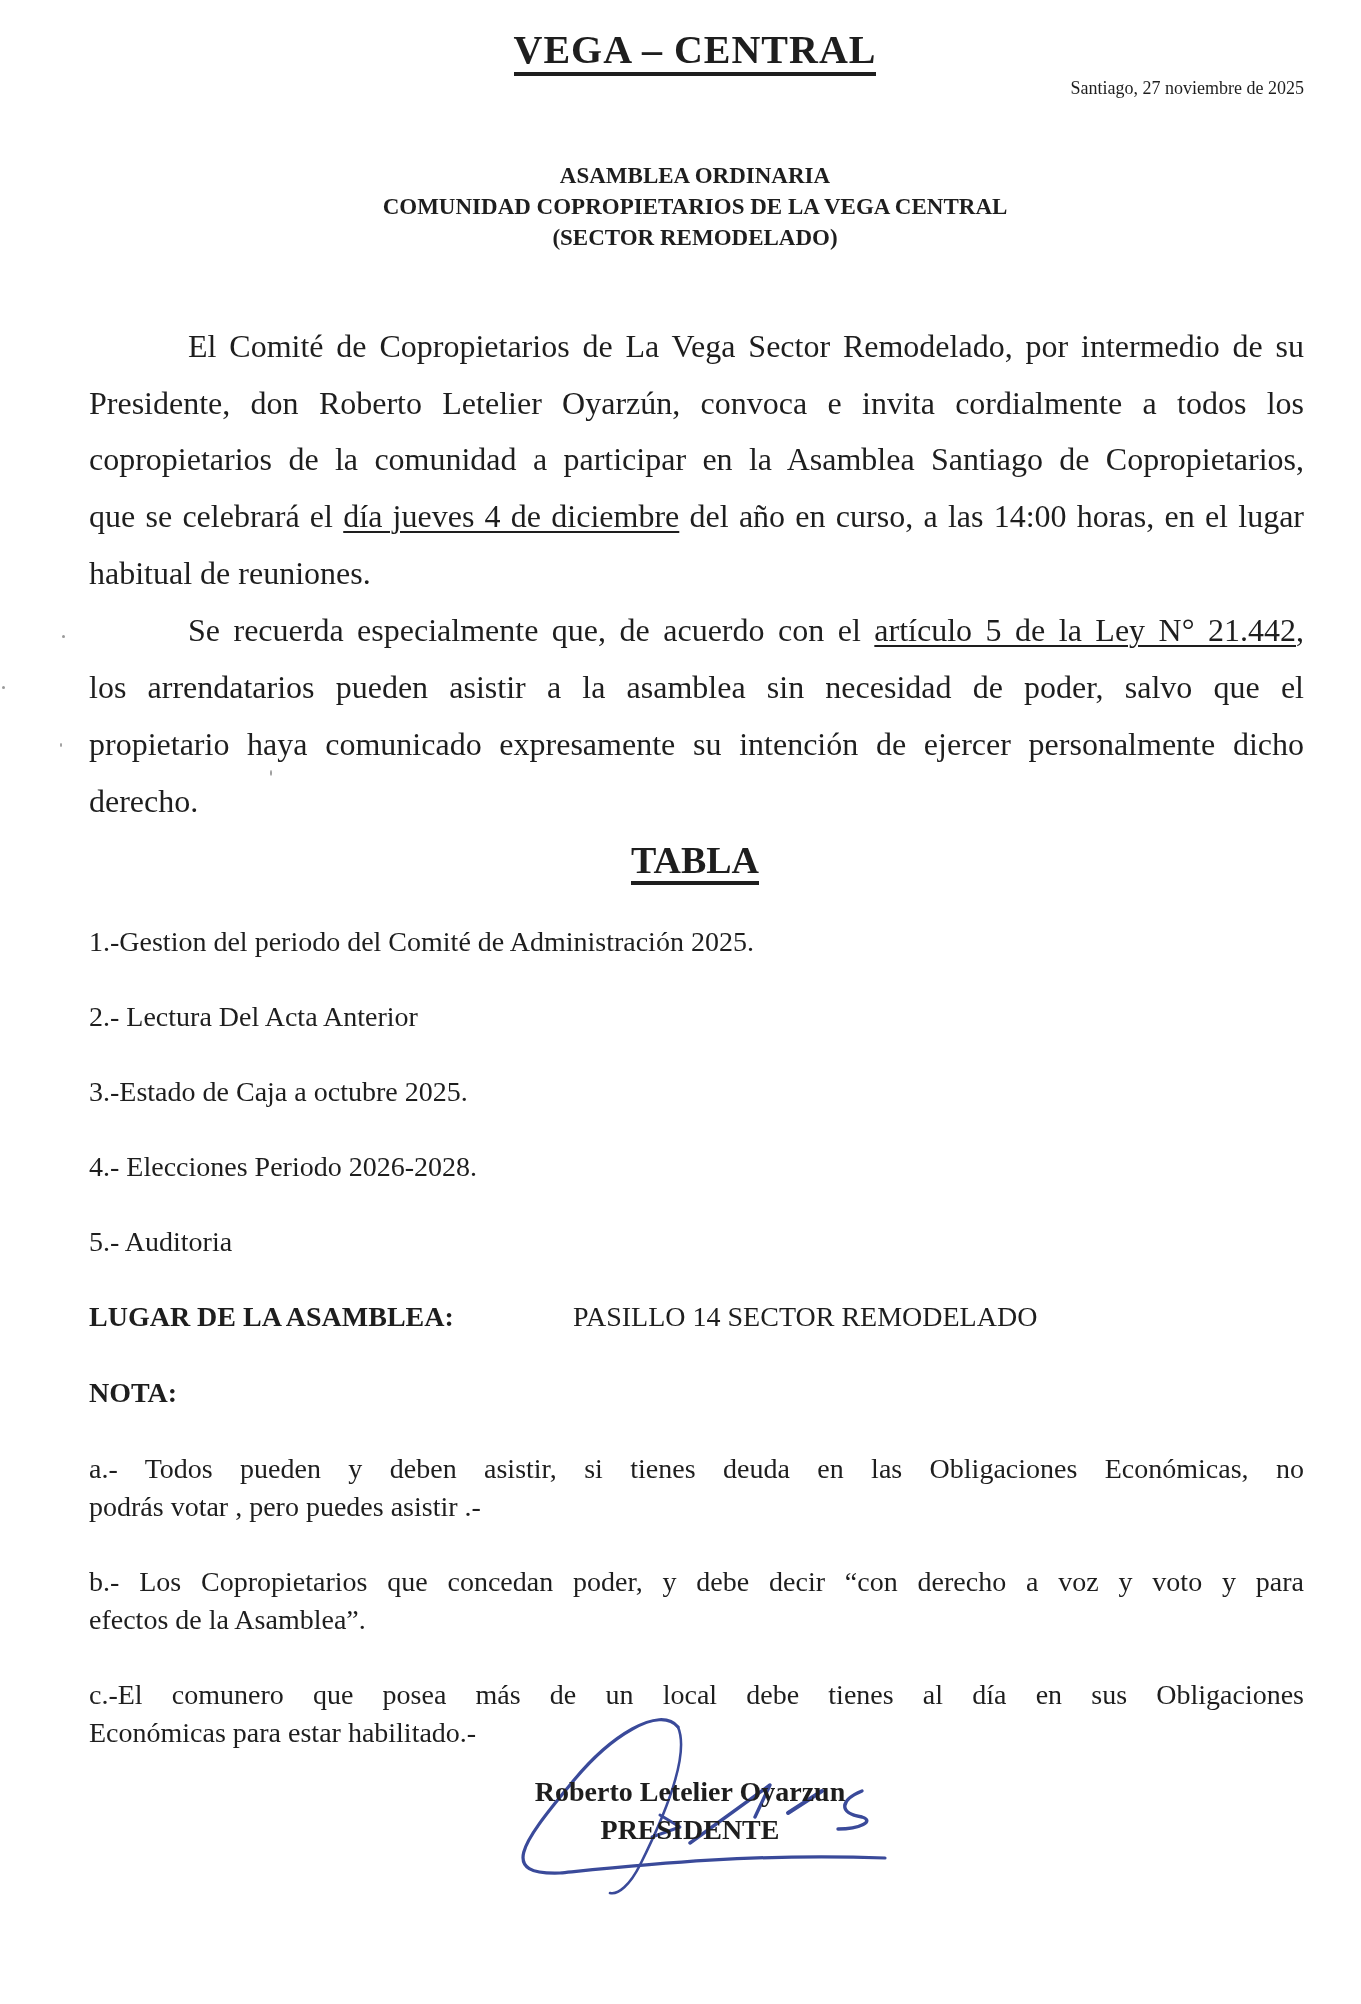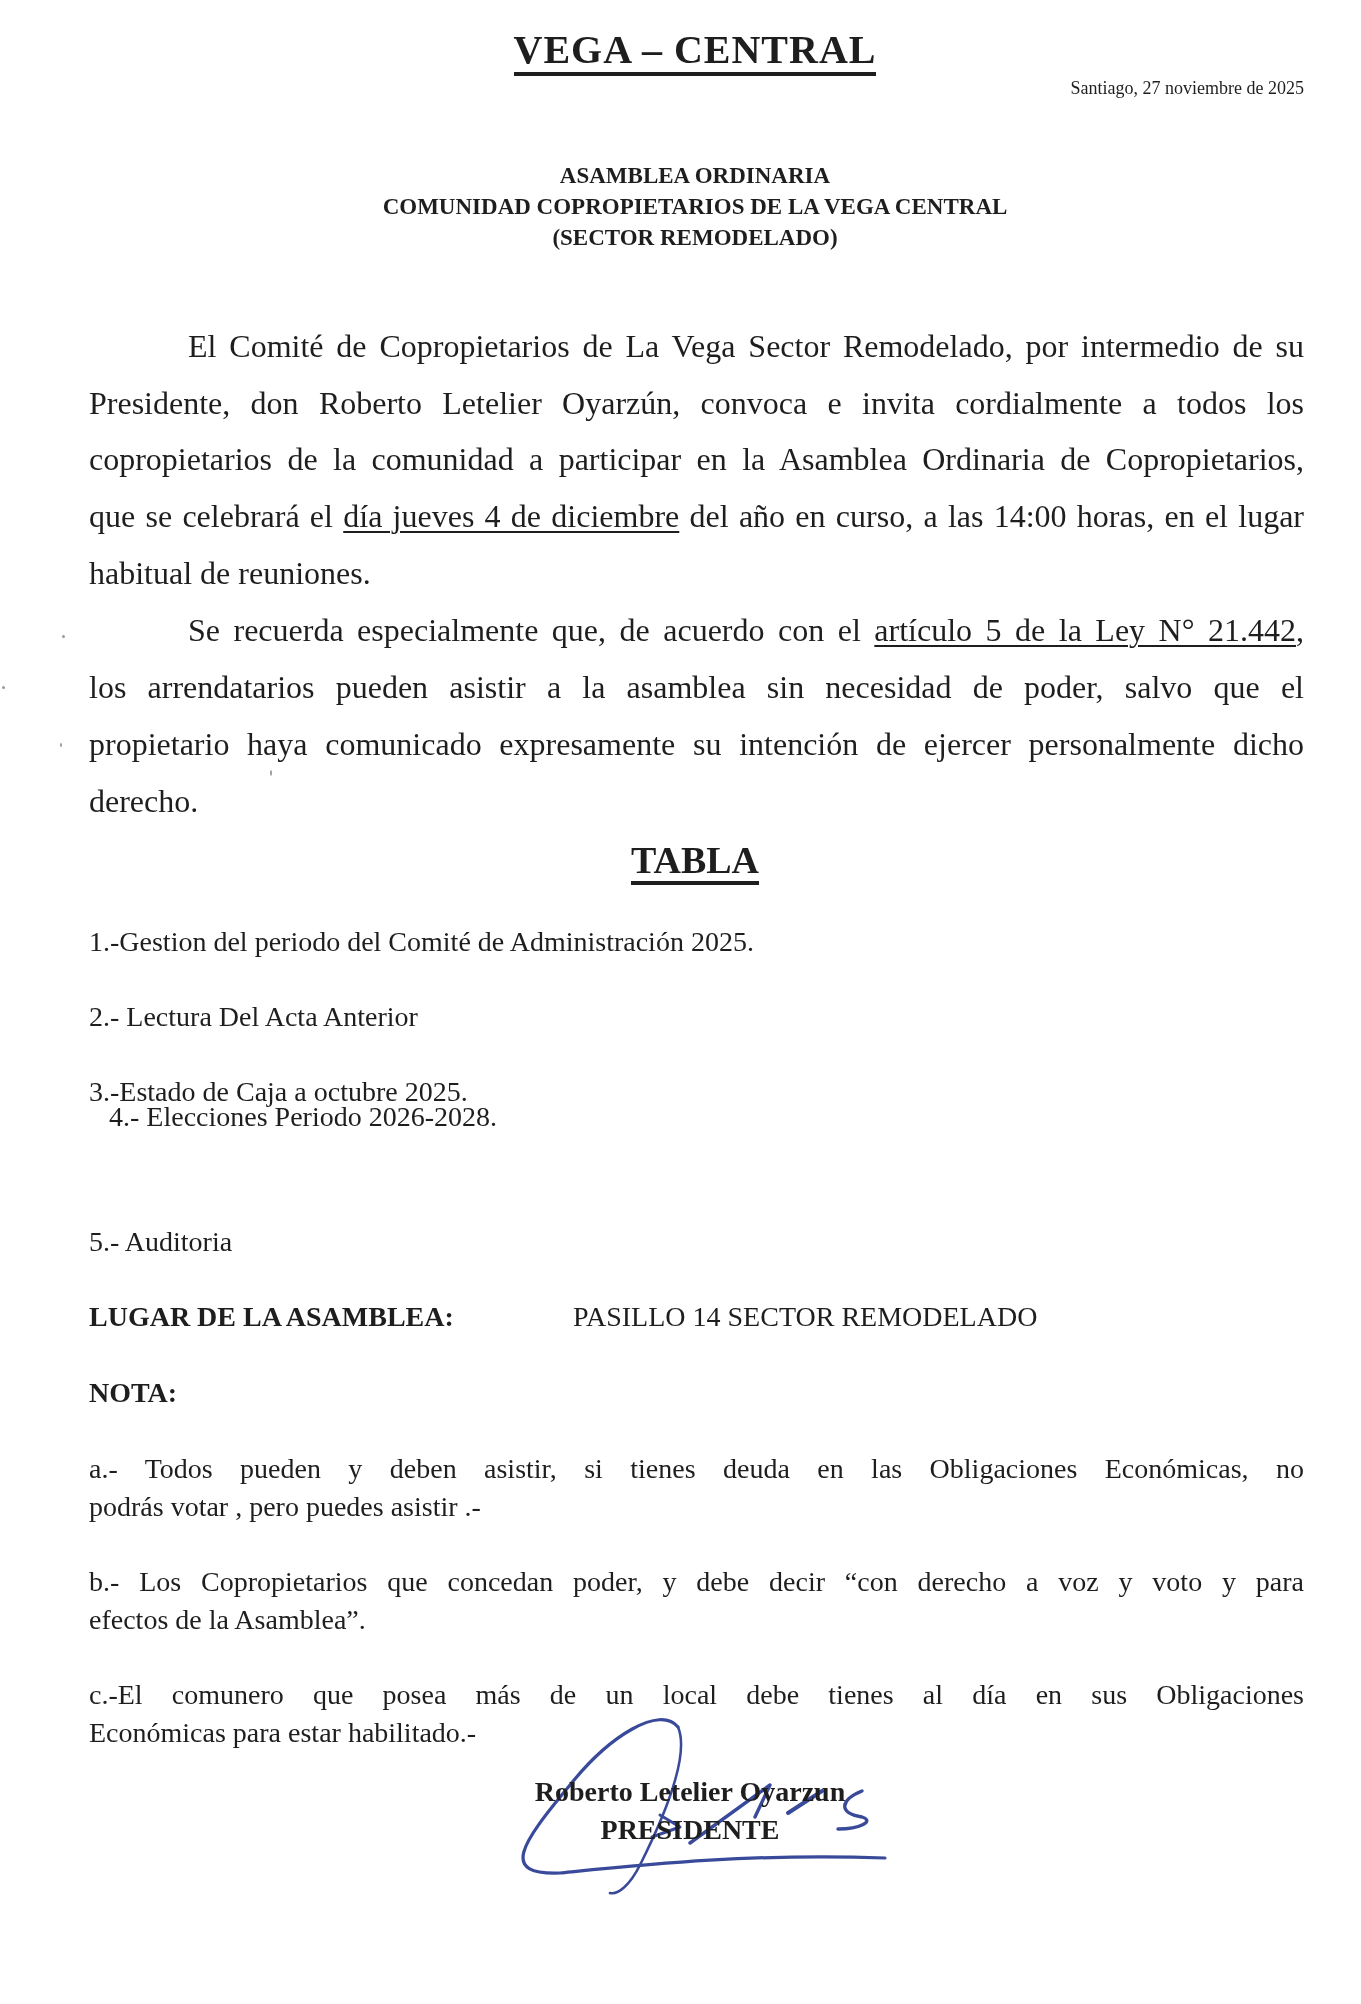--- a/index.html
+++ b/index.html
@@ -49,34 +49,34 @@
 
   <div class="abs title"><span>VEGA – CENTRAL</span></div>
   <div class="abs date" style="top:78px;">Santiago,  27 noviembre de 2025</div>
 
   <div class="abs heading" style="top:163px;">ASAMBLEA ORDINARIA</div>
   <div class="abs heading" style="top:194px;">COMUNIDAD COPROPIETARIOS DE LA VEGA CENTRAL</div>
   <div class="abs heading" style="top:225px;">(SECTOR REMODELADO)</div>
 
   <div class="abs line indent" style="top:328px;">El Comité de Copropietarios de La Vega Sector Remodelado, por intermedio de su</div>
   <div class="abs line" style="top:385px;">Presidente, don Roberto Letelier Oyarzún, convoca e invita cordialmente a todos los</div>
-  <div class="abs line" style="top:441px;">copropietarios de la comunidad a participar en la Asamblea Ordinaria de Copropietarios,</div>
+  <div class="abs line" style="top:441px;">copropietarios de la comunidad a participar en la Asamblea Santiago de Copropietarios,</div>
   <div class="abs line" style="top:498px;"><span>que se celebrará el </span><span class="u">día jueves 4 de diciembre</span><span> del año en curso, a las 14:00 horas, en el lugar</span></div>
   <div class="abs line last" style="top:555px;">habitual de reuniones.</div>
 
   <div class="abs line indent" style="top:612px;"><span>Se recuerda especialmente que, de acuerdo con el </span><span class="u">artículo 5 de la Ley N° 21.442</span><span>,</span></div>
   <div class="abs line" style="top:669px;">los arrendatarios pueden asistir a la asamblea sin necesidad de poder, salvo que el</div>
   <div class="abs line" style="top:726px;">propietario haya comunicado expresamente su intención de ejercer personalmente dicho</div>
   <div class="abs line last" style="top:783px;">derecho.</div>
 
   <div class="abs tabla"><span>TABLA</span></div>
   <div class="abs item" style="top:926px;text-align:right;">1.-Gestion del periodo del Comité de Administración 2025.</div>
   <div class="abs item" style="top:1001px;">2.- Lectura Del Acta Anterior</div>
   <div class="abs item" style="top:1076px;">3.-Estado de Caja a octubre 2025.</div>
-  <div class="abs item" style="top:1101px;margin-left:20px;">4.- Elecciones Periodo 2026-2028.</div>
+  <div class="abs item" style="top:1151px;">4.- Elecciones Periodo 2026-2028.</div>
   <div class="abs item" style="top:1226px;">5.- Auditoria</div>
 
   <div class="abs item bold" style="top:1301px;">LUGAR DE LA ASAMBLEA:</div>
   <div class="abs item" style="top:1301px; left:573px;">PASILLO 14 SECTOR REMODELADO</div>
 
   <div class="abs item bold" style="top:1377px;">NOTA:</div>
   <div class="abs note" style="top:1453px;">a.- Todos pueden y deben asistir, si tienes deuda en las Obligaciones Económicas, no</div>
   <div class="abs note last" style="top:1491px;">podrás votar , pero puedes asistir .-</div>
   <div class="abs note" style="top:1566px;">b.- Los Copropietarios que concedan poder, y debe decir “con derecho a voz y voto y para</div>
   <div class="abs note last" style="top:1604px;">efectos de la Asamblea”.</div>

